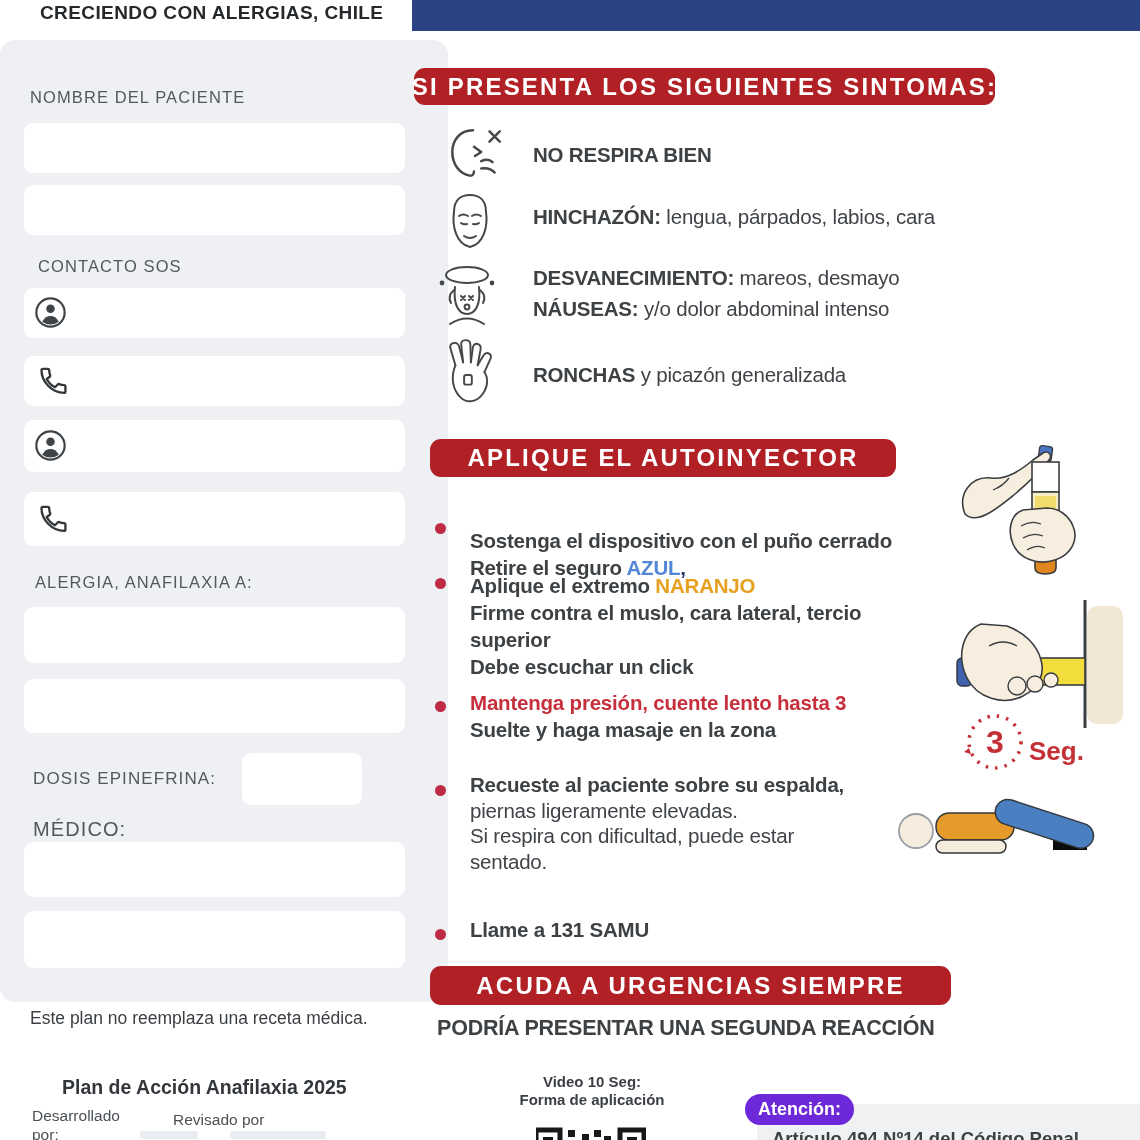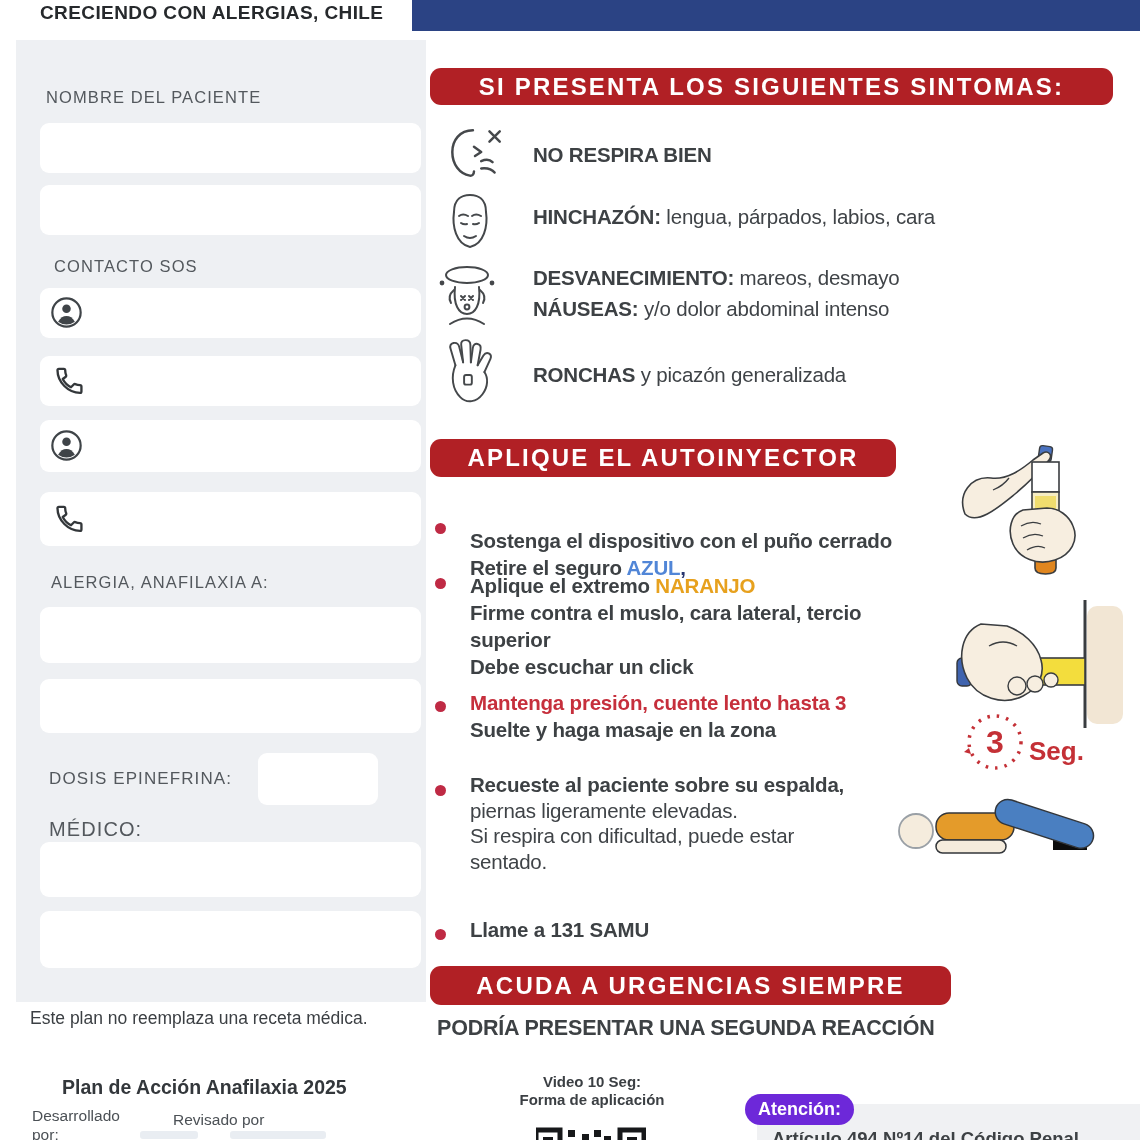--- a/index.html
+++ b/index.html
@@ -1,21 +1,21 @@
 <!DOCTYPE html>
 <html><head>
 <meta charset="utf-8">
 <style>
   html,body{margin:0;padding:0;background:#fff;}
   .page{position:relative;width:1140px;height:1140px;overflow:hidden;background:#ffffff;
         font-family:"Liberation Sans", sans-serif;}
   .abs{position:absolute;}
   
   .doc-title{position:absolute;left:40px;top:2px;font-size:19px;font-weight:700;color:#26292c;letter-spacing:.4px;}
-  .form-panel{position:absolute;left:16px;top:40px;width:410px;height:962px;background:#eef0f3;}
+  .form-panel{position:absolute;left:0;top:40px;width:448px;height:962px;background:#eef0f3;border-radius:15px;}
   .lbl{position:absolute;font-size:16.5px;color:#53585d;letter-spacing:1.1px;}
   .field{position:absolute;background:#ffffff;border-radius:9px;}
   .f-icon{position:absolute;width:33px;height:33px;}
   .disclaimer{position:absolute;left:30px;top:1008px;font-size:17.5px;color:#3b3f43;}
   .plan-title{position:absolute;left:32px;top:1076px;font-size:19.5px;font-weight:700;color:#33373b;margin-left:30px;}
   .credit{position:absolute;font-size:15.5px;color:#4b5055;line-height:19px;}
   .logo-smudge{position:absolute;background:#e9edf2;border-radius:3px;}
   
   .blue-bar{position:absolute;left:412px;top:0;width:728px;height:31px;background:#2b4384;}
   .banner{position:absolute;background:#b12025;border-radius:11px;color:#ffffff;font-weight:800;
@@ -89,21 +89,21 @@
 
   <div class="disclaimer">Este plan no reemplaza una receta médica.</div>
   <div class="plan-title">Plan de Acción Anafilaxia 2025</div>
   <div class="credit" style="left:32px;top:1106px;width:118px;">Desarrollado por:</div>
   <div class="credit" style="left:173px;top:1110px;">Revisado por</div>
   <div class="logo-smudge" style="left:140px;top:1131px;width:58px;height:8px;"></div>
   <div class="logo-smudge" style="left:230px;top:1131px;width:96px;height:8px;"></div>
 
   <div class="blue-bar"></div>
 
-  <div class="banner" style="left:430px;top:68px;width:683px;height:37px;">SI PRESENTA LOS SIGUIENTES SINTOMAS:</div>
+  <div class="banner" style="left:414px;top:68px;width:581px;height:37px;">SI PRESENTA LOS SIGUIENTES SINTOMAS:</div>
 
   <svg class="abs" style="left:442px;top:122px;" width="66" height="66" viewBox="0 0 64 64">
     <g class="line-icon">
       <path d="M30 8 C17 8 10 18 10 29 C10 41 17 50 27 52 C29 52.4 31 51 31 48"></path>
       <path d="M31 24 l7 5 l-6 4"></path>
       <path d="M38 38 q7 -3 11 1"></path>
       <path d="M38 45 q9 -1 13 4"></path>
       <path d="M46 9 l10 10 M56 9 l-10 10"></path>
     </g>
   </svg>

